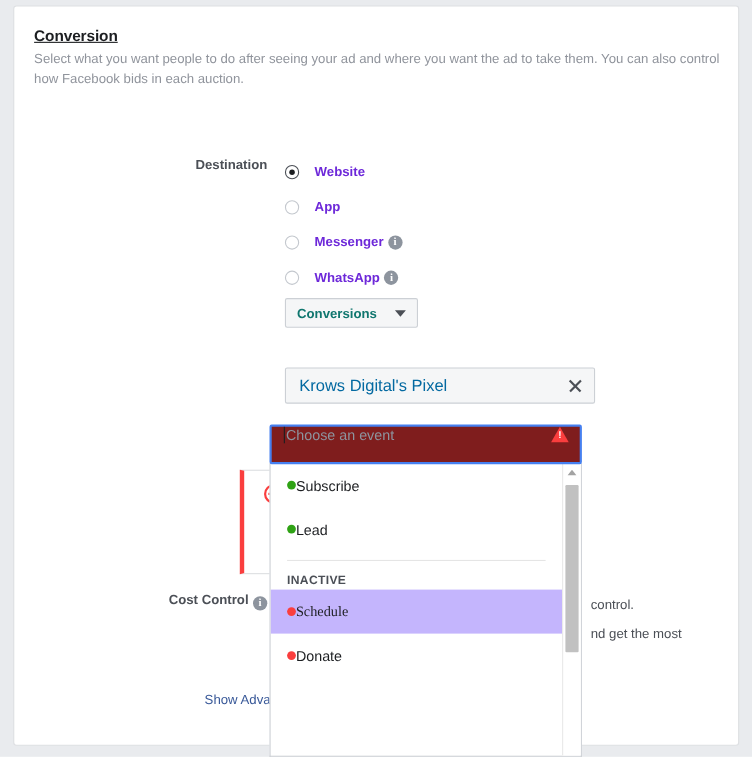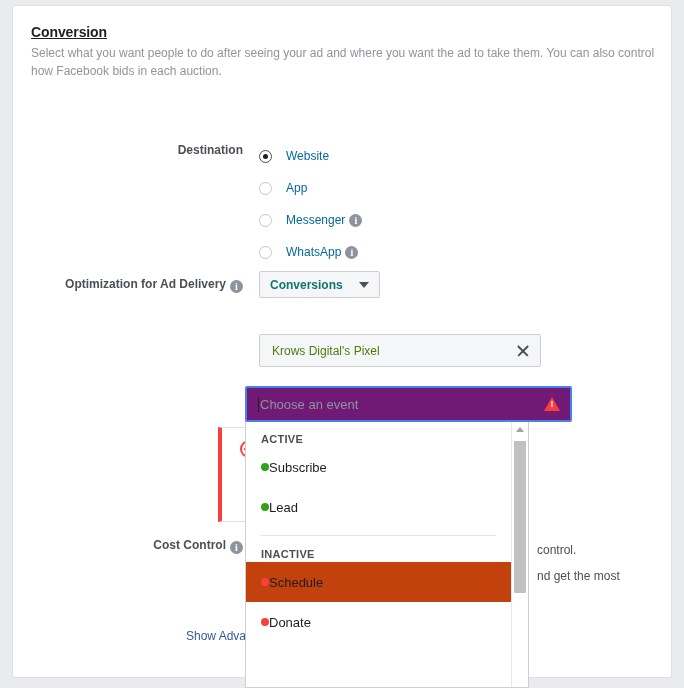--- a/index.html
+++ b/index.html
@@ -113,22 +113,22 @@
     left: 3px;
     top: 3px;
     width: 5px;
     height: 5px;
     border-radius: 50%;
     background: #1c1e21;
   }
   .radio-label {
     margin-left: 14px;
     font-size: 12px;
-    font-weight: normal;
-    color: #0369a1;
+    font-weight: bold;
+    color: #6d28d9;
     white-space: nowrap;
   }
 
   
   .select-btn {
     position: absolute;
     left: 246px;
     top: 265px;
     height: 27px;
     background: #f5f6f7;
@@ -161,22 +161,22 @@
     background: #f5f6f7;
     border: 1px solid #ccd0d5;
     border-radius: 2px;
     box-sizing: border-box;
     display: flex;
     align-items: center;
     justify-content: space-between;
     padding: 0 10px 0 12px;
   }
   .pixel-name {
-    font-size: 12px;
-    color: #4d7c0f;
+    font-size: 15px;
+    color: #0369a1;
   }
   .x-icon {
     width: 14px;
     height: 14px;
     position: relative;
     cursor: pointer;
   }
   .x-icon::before, .x-icon::after {
     content: "";
     position: absolute;
@@ -235,28 +235,27 @@
     color: #385898;
     white-space: nowrap;
     cursor: pointer;
   }
 
   
   .combo {
     position: absolute;
     left: 245px;
     top: 386px;
-    width: 327px;
+    width: 284px;
     height: 36px;
-    background: #701a75;
+    background: #7f1d1d;
     border: 2px solid #4680f0;
     border-radius: 2px;
     box-sizing: border-box;
     display: flex;
-    align-items: center;
     padding: 0 10px 0 11px;
     z-index: 20;
   }
   .caret-bar {
     width: 1px;
     height: 15px;
     background: #1c1e21;
     flex: 0 0 auto;
   }
   .combo-placeholder {
@@ -319,21 +318,21 @@
     box-sizing: border-box;
   }
   .opt {
     height: 40px;
     display: flex;
     align-items: center;
     padding-left: 15px;
     box-sizing: border-box;
     cursor: pointer;
   }
-  .opt.hover { background: #c2410c; }
+  .opt.hover { background: #c4b5fd; font-family: Liberation Serif, serif; }
   .dot {
     width: 8px;
     height: 8px;
     border-radius: 50%;
     flex: 0 0 auto;
   }
   .dot.active   { background: #2fa215; }
   .dot.inactive { background: #fa3e3e; }
   .opt-label {
     font-size: 13px;
@@ -411,23 +410,20 @@
         <span class="radio-label">Messenger</span>
         <span class="info-icon">i</span>
       </div>
       <div class="radio-item">
         <span class="radio"></span>
         <span class="radio-label">WhatsApp</span>
         <span class="info-icon">i</span>
       </div>
     </div>
 
-    <div class="row-label" style="left:30px; top:271px; width:200px;">
-      <span>Optimization for Ad Delivery</span><span class="info-icon">i</span>
-    </div>
 
     <div class="select-btn">
       <span>Conversions</span>
       <span class="caret"></span>
     </div>
 
     <div class="pixel-field">
       <span class="pixel-name">Krows Digital's Pixel</span>
       <span class="x-icon"></span>
     </div>
@@ -449,21 +445,20 @@
 
   <div class="combo">
     <span class="caret-bar"></span>
     <span class="combo-placeholder">Choose an event</span>
     <span class="warn-tri"></span>
   </div>
 
   <div class="menu">
     <div class="menu-inner">
 
-      <div class="group-header">ACTIVE</div>
 
       <div class="opt">
         <span class="dot active"></span>
         <span class="opt-label">Subscribe</span>
       </div>
 
       <div class="opt">
         <span class="dot active"></span>
         <span class="opt-label">Lead</span>
       </div>

